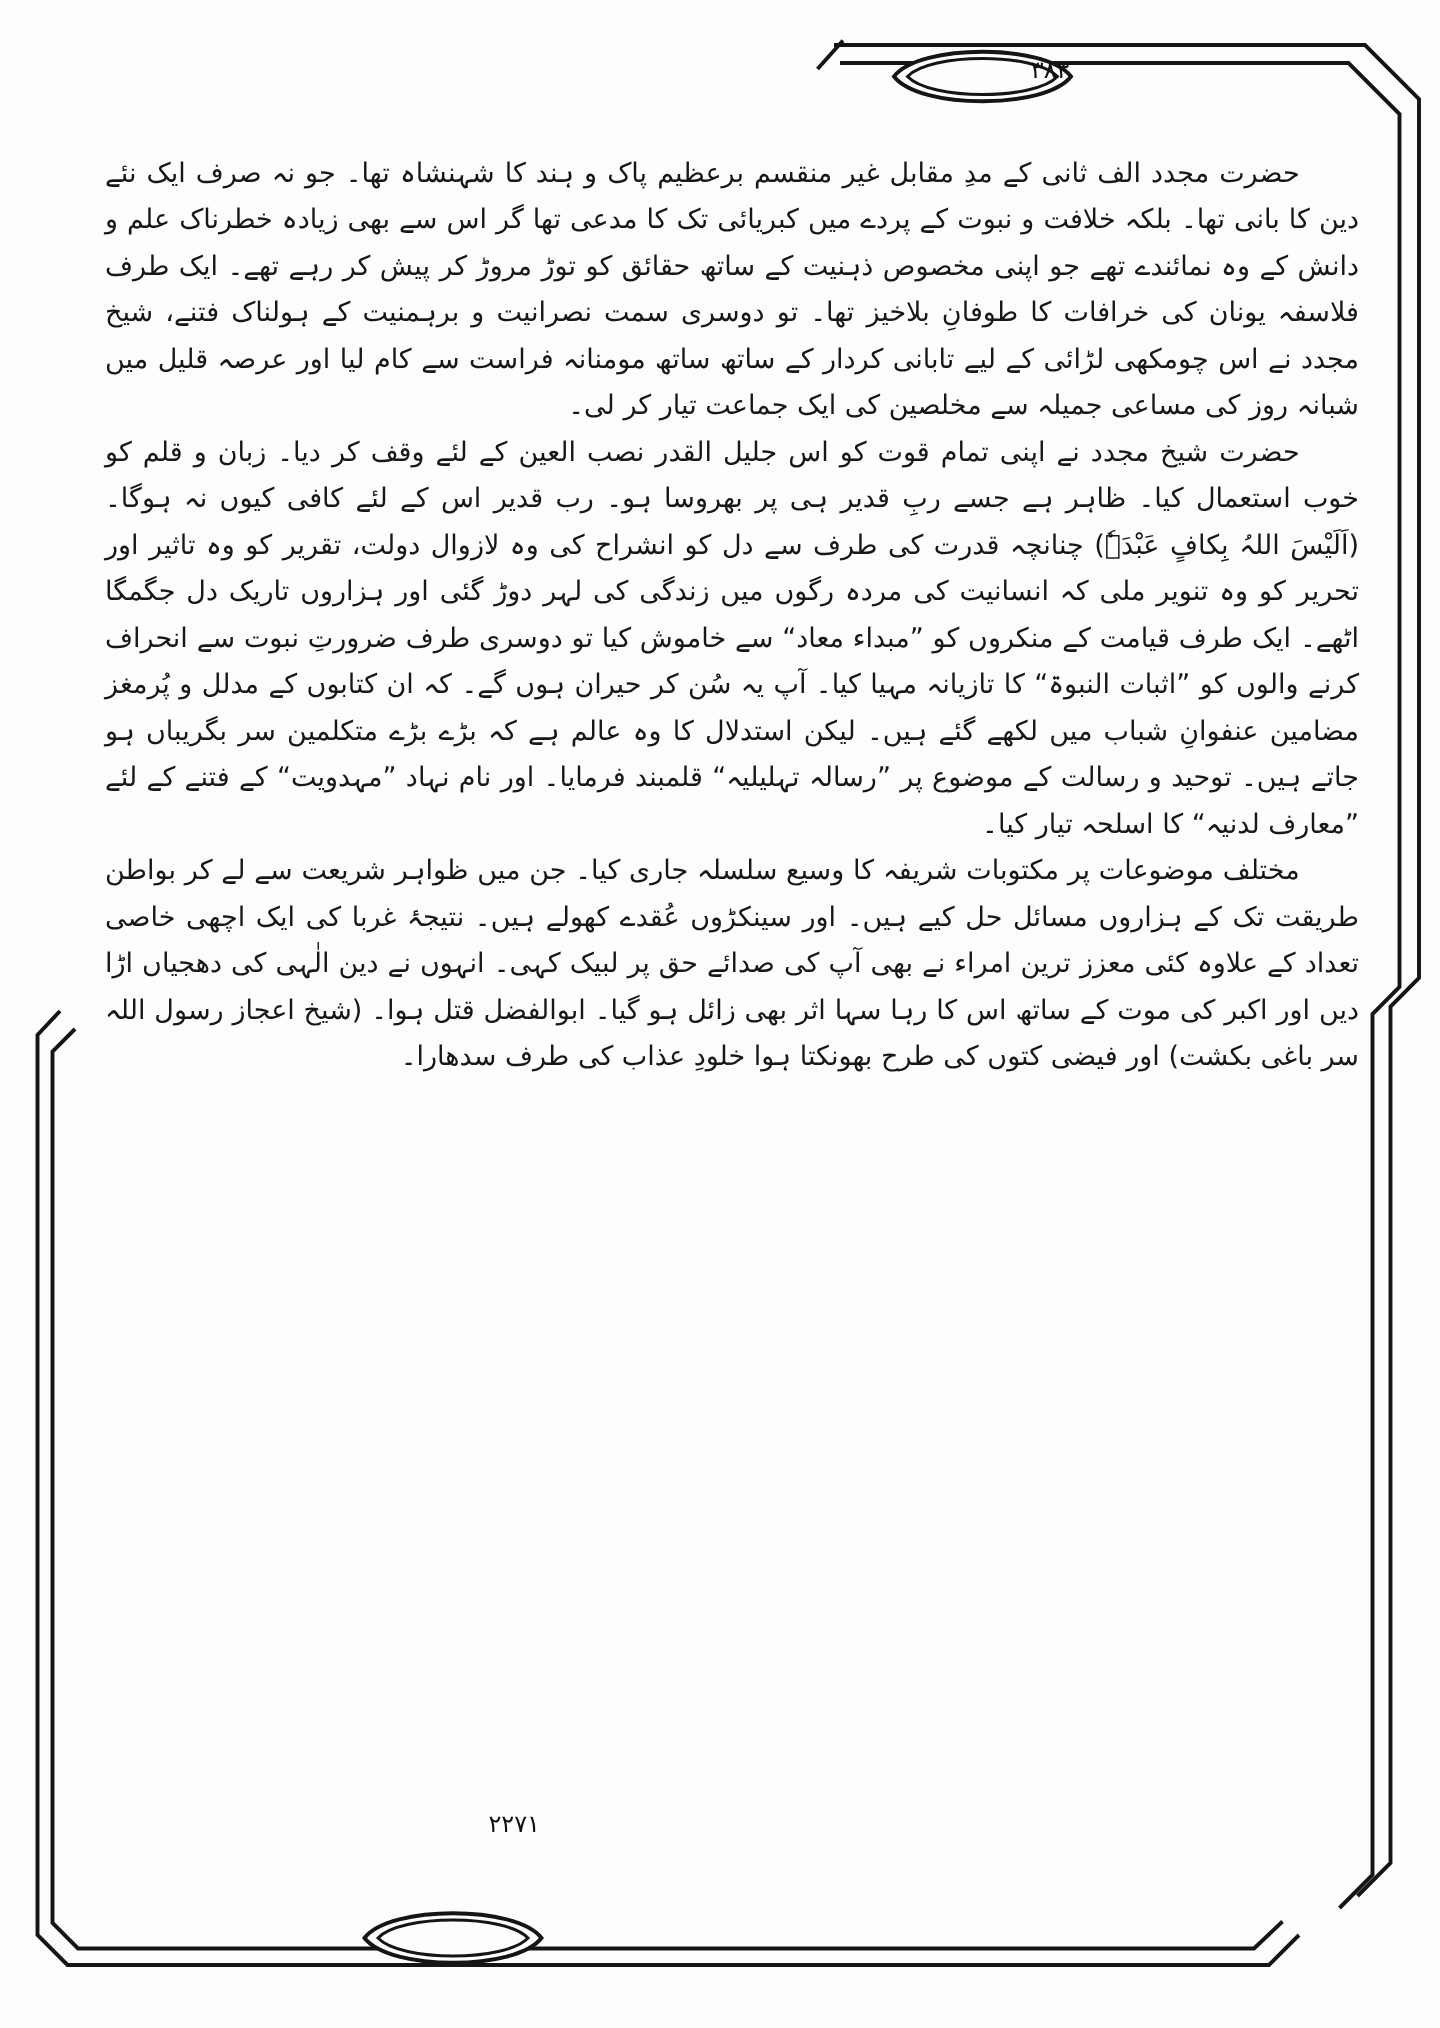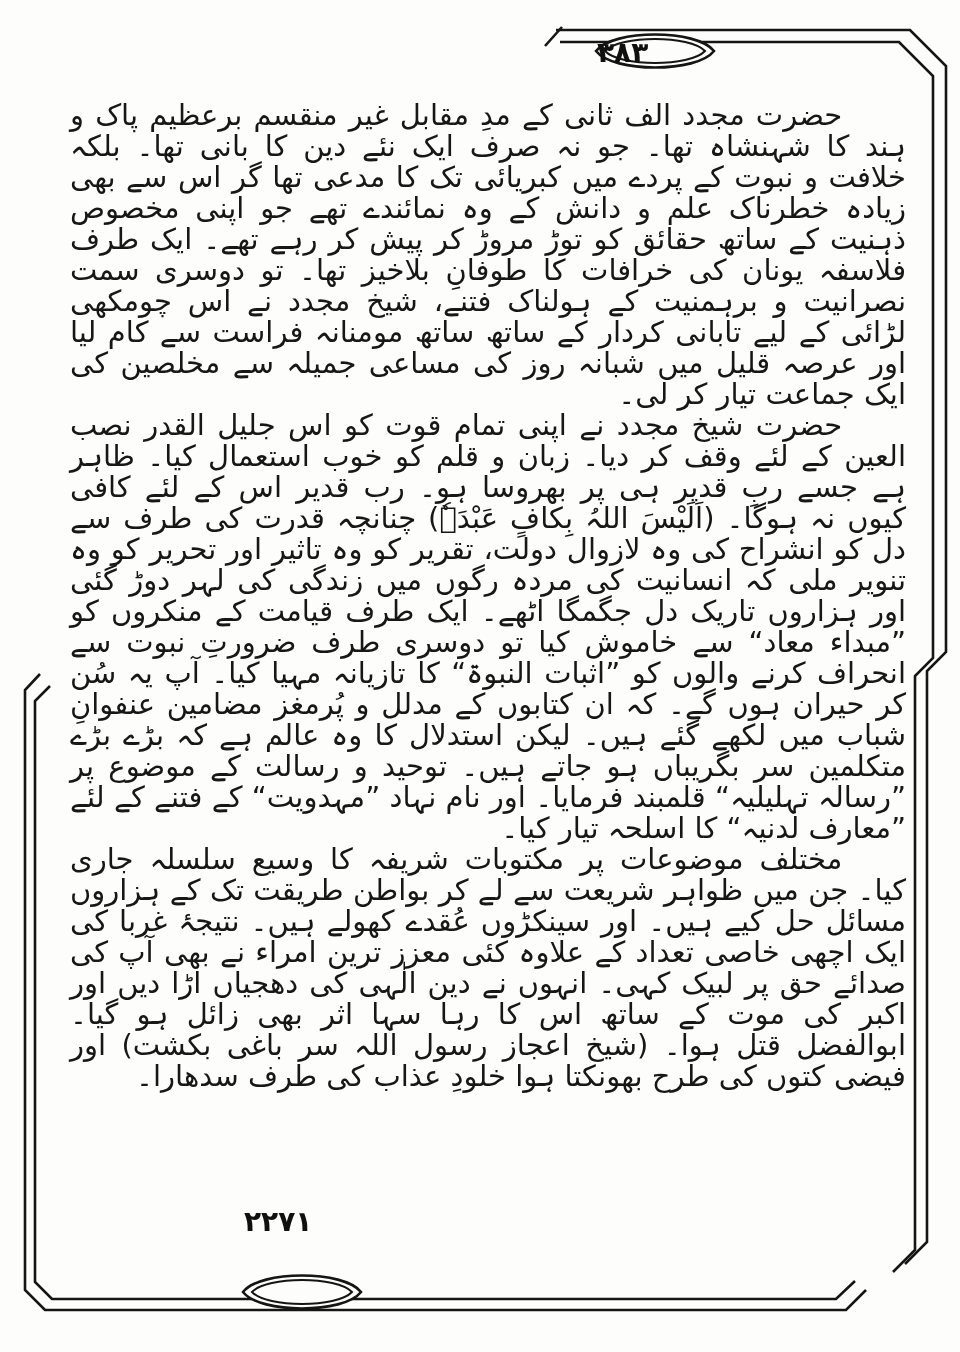--- a/index.html
+++ b/index.html
@@ -20,23 +20,23 @@
   .deco-svg {
     position: absolute;
     top: 0;
     left: 0;
     width: 960px;
     height: 1352px;
     pointer-events: none;
   }
   .cartouche-num {
     position: absolute;
-    text-align: left;
-    font-size: 28px;
-    font-weight: bold;
+    text-align: right;
+    font-size: 16px;
+    font-weight: normal;
     color: #101010;
     direction: rtl;
     letter-spacing: 7px;
     line-height: 1;
   }
   .num-top {
     left: 597px;
     top: 39px;
     width: 116px;
   }
@@ -46,21 +46,21 @@
     width: 116px;
     letter-spacing: 3px;
   }
   .body-text {
     position: absolute;
     top: 100px;
     left: 70px;
     width: 836px;
     direction: rtl;
     text-align: justify;
-    font-size: 29px;
+    font-size: 18px;
     line-height: 31px;
     color: #171717;
   }
   .body-text p {
     margin: 0;
     padding: 0;
     text-indent: 2.2em;
   }
 </style>
 </head>

